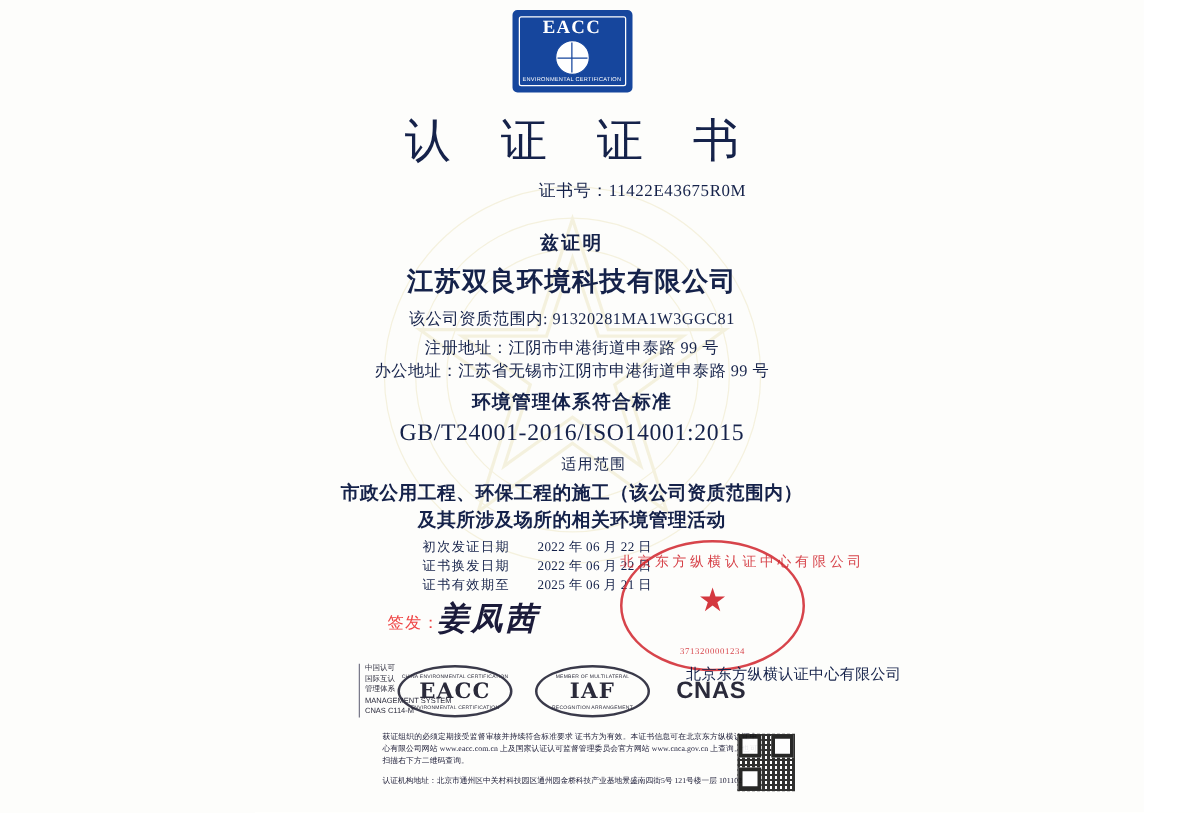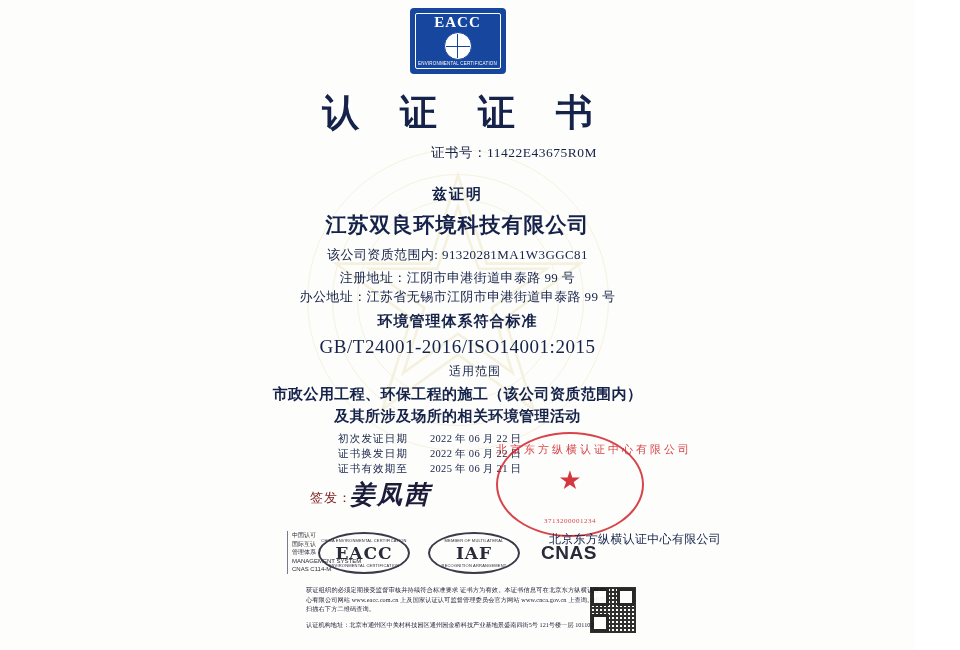--- a/index.html
+++ b/index.html
@@ -118,21 +118,21 @@
     letter-spacing: 0.2px;
     font-family: "Liberation Sans", sans-serif;
     white-space: nowrap;
   }
   .title {
     position: absolute;
     top: 88px;
     left: 0; right: 0;
     text-align: center;
     font-size: 37px;
-    font-weight: bold;
+    font-weight: normal;
     letter-spacing: 14px;
     color: #15224a;
     text-indent: 14px;
     font-family: "DejaVu Serif", serif;
   }
   .cert-no {
     position: absolute;
     top: 144px;
     right: 318px;
     font-size: 13.5px;
@@ -219,21 +219,21 @@
   }
   .dates .d-val {
     letter-spacing: 0.3px;
   }
   .sign-label {
     position: absolute;
     left: 310px;
     top: 489px;
     font-size: 13px;
     letter-spacing: 1px;
-    color: #7f1d1d;
+    color: #ef4444;
   }
   .sign-name {
     position: absolute;
     left: 350px;
     top: 478px;
     font-size: 25px;
     font-family: "DejaVu Serif", serif;
     font-style: italic;
     font-weight: bold;
     color: #1b1b3a;

